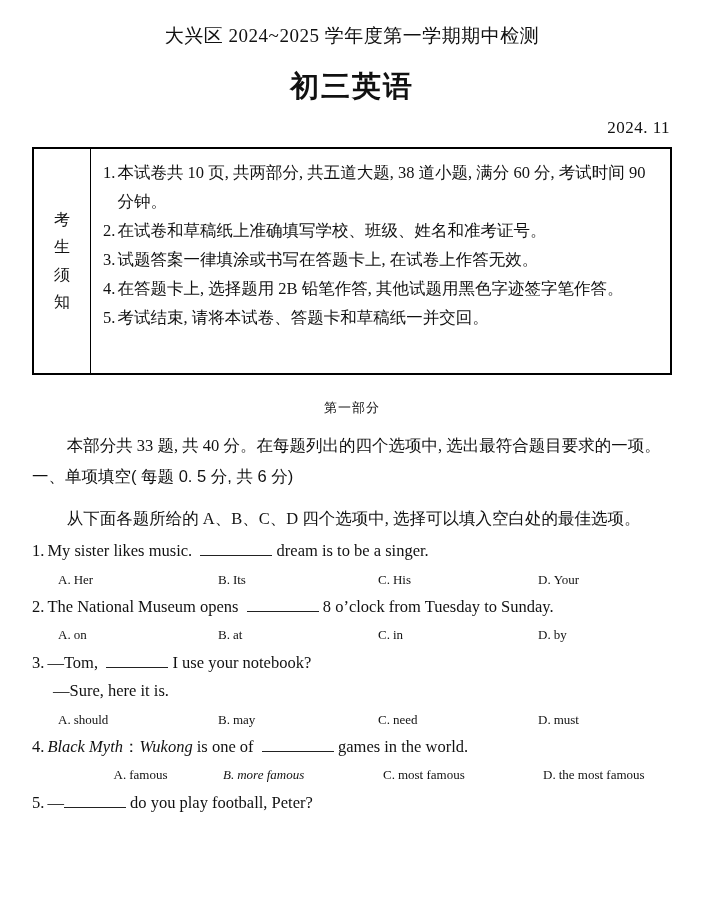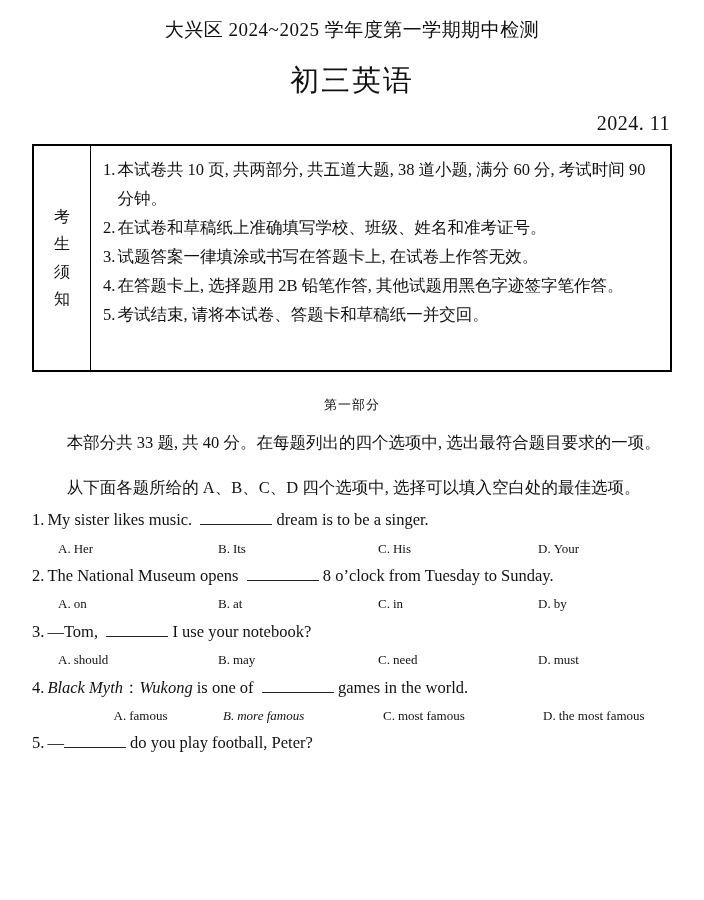--- a/index.html
+++ b/index.html
@@ -13,45 +13,45 @@
     overflow: hidden;
     font-family: "Liberation Serif", "DejaVu Serif", serif;
     color: #111111;
     position: relative;
   }
 
   .page {
     width: 704px;
     height: 732px;
     box-sizing: border-box;
-    padding: 0 32px;
+    padding: 6px 32px;
     position: relative;
   }
 
   
   .exam-header {
     text-align: center;
     font-family: "Liberation Serif", "DejaVu Serif", serif;
     font-size: 19px;
     letter-spacing: 0.5px;
     padding-top: 17px;
     line-height: 1.4;
     white-space: nowrap;
   }
   .paper-title {
     text-align: center;
     font-family: "Liberation Sans", "DejaVu Sans", sans-serif;
-    font-weight: normal;
+    font-weight: bold;
     font-size: 29px;
     letter-spacing: 2px;
     margin-top: 17px;
   }
   .exam-date {
     text-align: right;
-    font-size: 20px;
+    font-size: 17px;
     margin-top: 11px;
     padding-right: 2px;
     letter-spacing: 0.5px;
   }
 
   
   .notice-box {
     margin-top: 9px;
     border: 2px solid #000;
     display: flex;
@@ -211,20 +211,21 @@
         <span class="notice-num">5.</span>
         <span class="notice-text">考试结束, 请将本试卷、答题卡和草稿纸一并交回。</span>
       </div>
     </div>
   </div>
 
   <div class="part-heading">第一部分</div>
 
   <div class="part-intro"><span class="indent"></span><span>本部分共 33 题, 共 40 分。在每题列出的四个选项中, 选出最符合题目要求的一项。</span></div>
 
+  <div class="section-heading">一、单项填空( 每题 0. 5 分, 共 6 分)</div>
 
   <div class="section-intro"><span class="indent"></span><span>从下面各题所给的 A、B、C、D 四个选项中, 选择可以填入空白处的最佳选项。</span></div>
 
   <div class="q-list">
 
     <div class="question">
       <div class="q-stem">
         <span class="q-num">1.</span>
         <span class="q-body"><span>My sister likes music.</span>&nbsp;&nbsp;<span class="blank w-std"></span>&nbsp;<span>dream is to be a singer.</span></span>
       </div>
@@ -247,20 +248,21 @@
         <span class="opt"><span class="opt-letter">C.</span><span>in</span></span>
         <span class="opt"><span class="opt-letter">D.</span><span>by</span></span>
       </div>
     </div>
 
     <div class="question">
       <div class="q-stem">
         <span class="q-num">3.</span>
         <span class="q-body"><span>—Tom,</span>&nbsp;&nbsp;<span class="blank w-sm"></span>&nbsp;<span>I use your notebook?</span></span>
       </div>
+      <div class="q-cont">—Sure, here it is.</div>
       <div class="options cols-even">
         <span class="opt"><span class="opt-letter">A.</span><span>should</span></span>
         <span class="opt"><span class="opt-letter">B.</span><span>may</span></span>
         <span class="opt"><span class="opt-letter">C.</span><span>need</span></span>
         <span class="opt"><span class="opt-letter">D.</span><span>must</span></span>
       </div>
     </div>
 
     <div class="question">
       <div class="q-stem">

